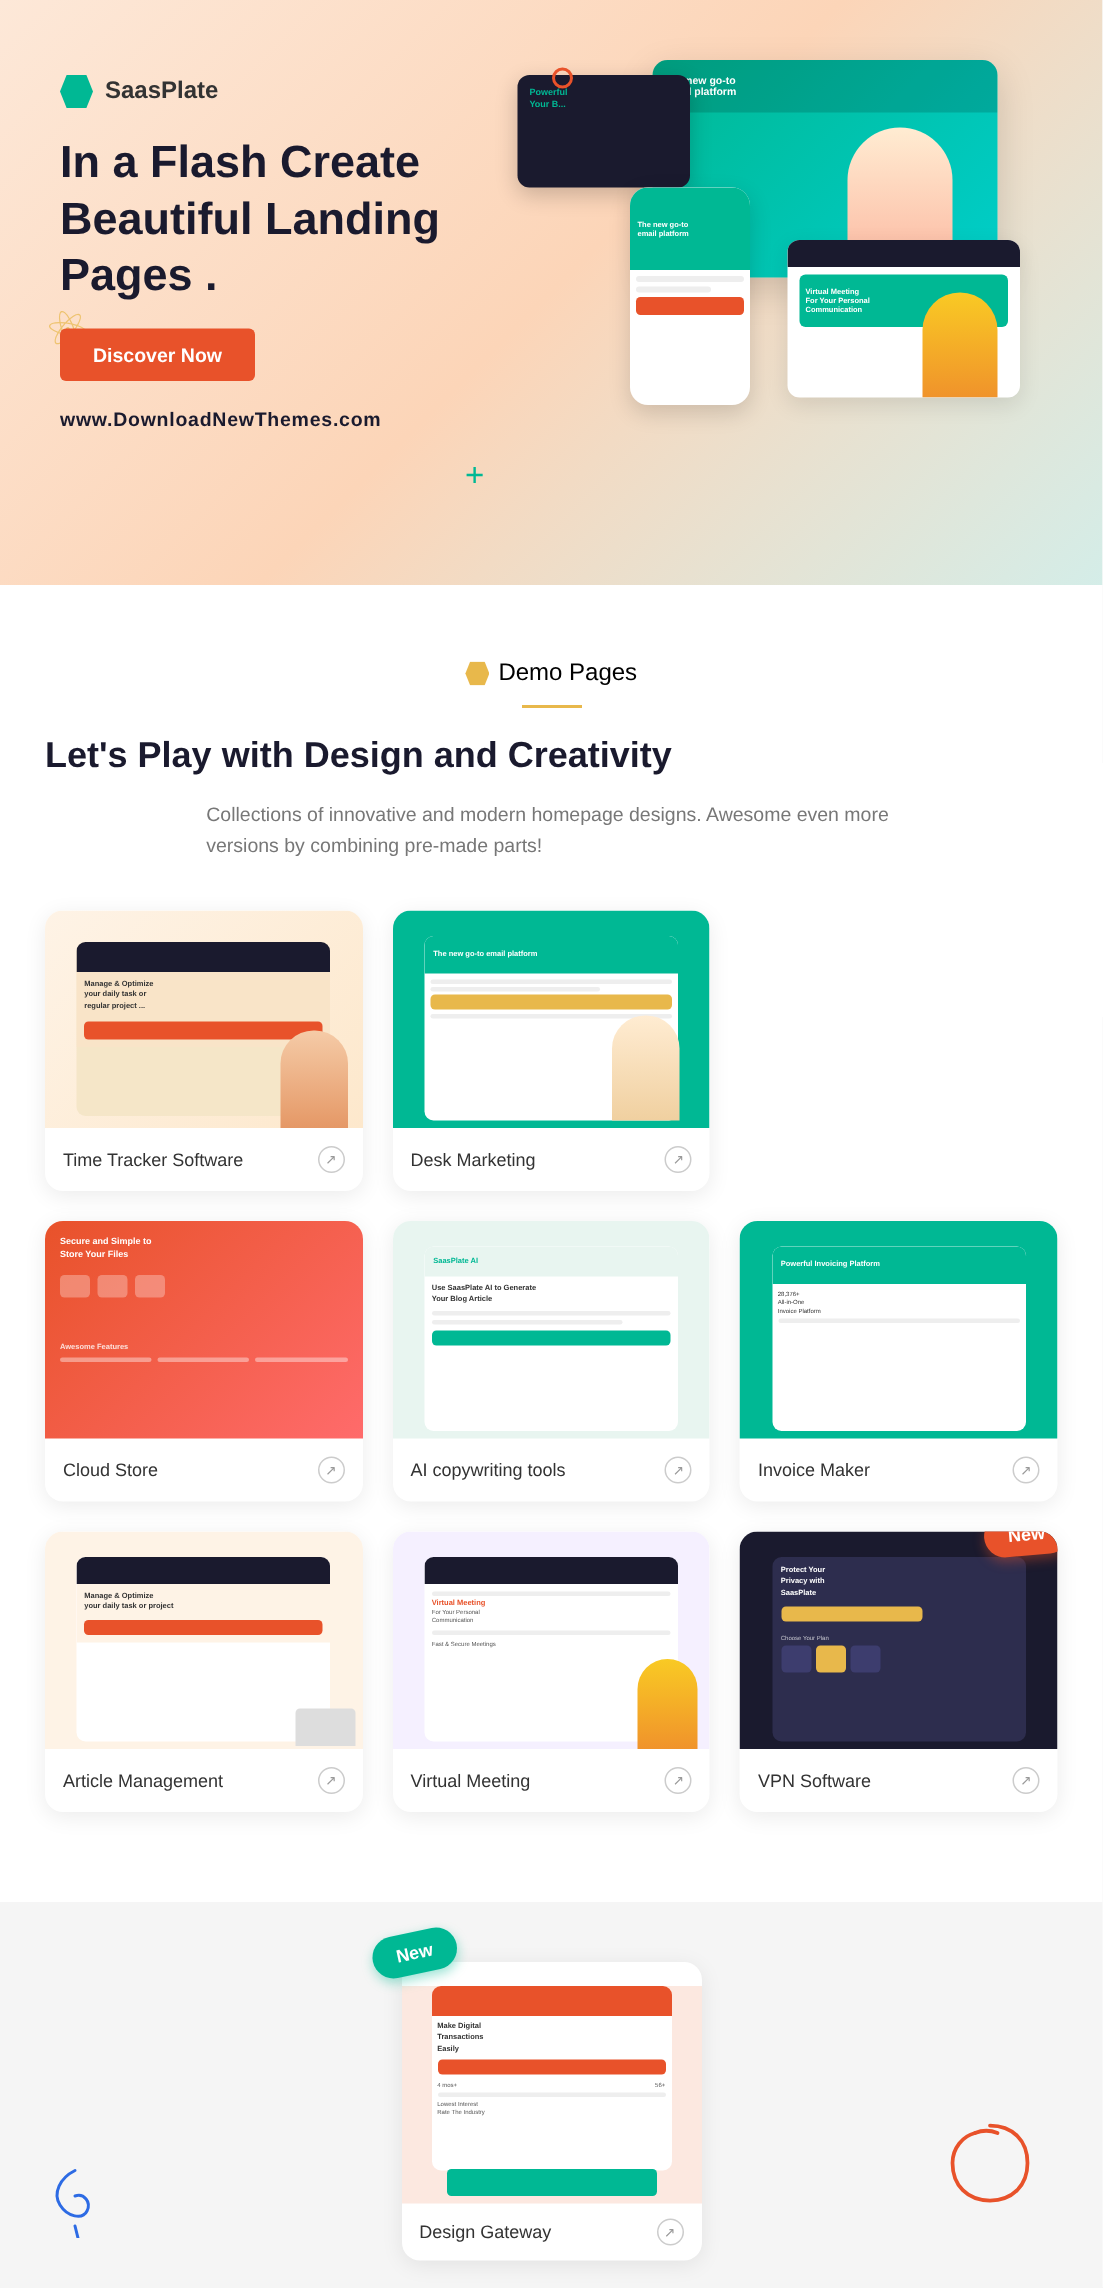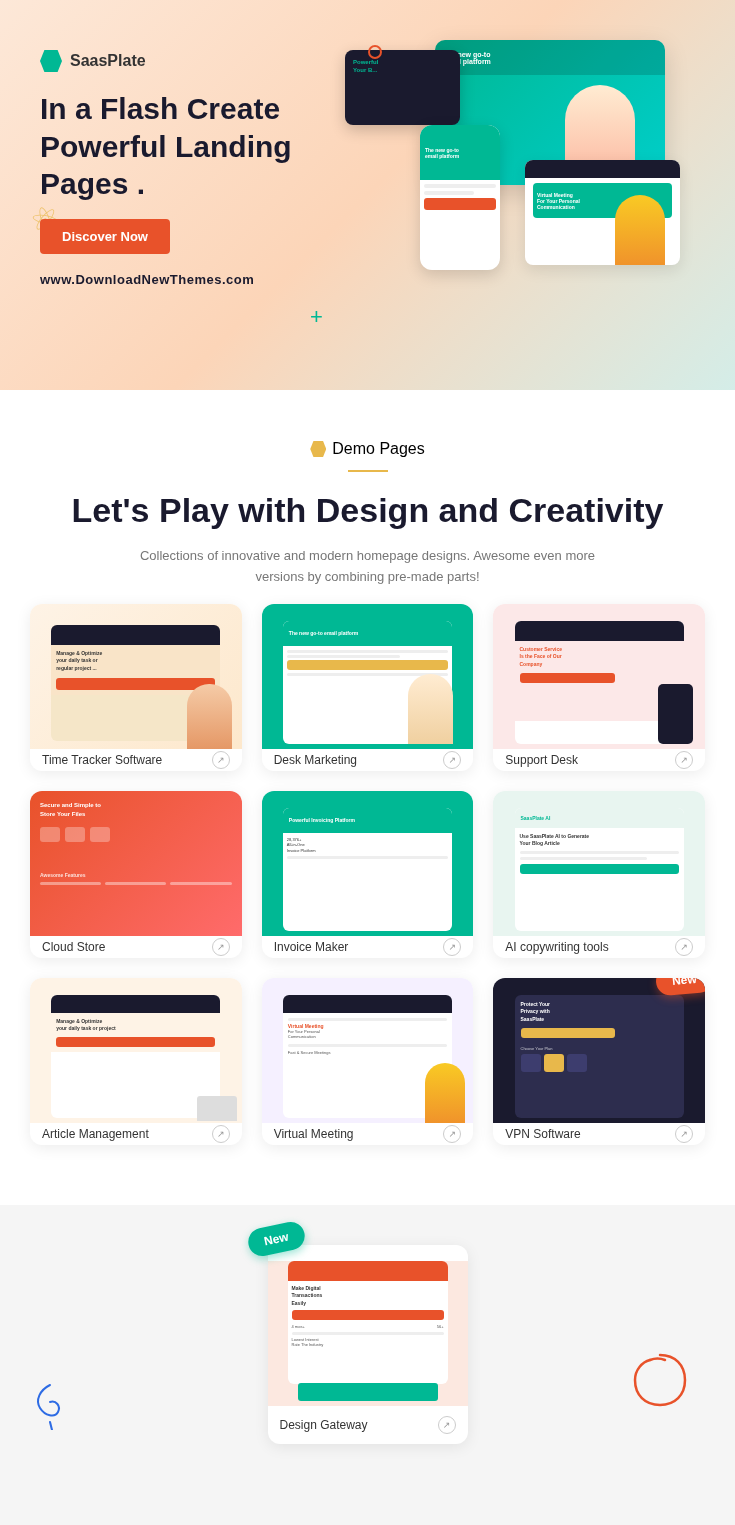--- a/index.html
+++ b/index.html
@@ -30,46 +30,46 @@
       font-size: 13px;
       font-weight: 600;
       cursor: pointer;
       margin-bottom: 18px;
     }
     .hero-url { font-size: 13px; font-weight: 700; color: #1a1a2e; letter-spacing: 0.5px; }
     .hero-right { flex: 1; position: relative; display: flex; align-items: center; justify-content: center; }
 
     
     .demo-section { background: white; padding: 50px 30px 40px; }
-    .demo-header { text-align: center; margin-bottom: 16px; }
+    .demo-header { text-align: left; margin-bottom: 32px; }
     .demo-tag { display: flex; align-items: center; justify-content: center; gap: 6px; margin-bottom: 12px; }
     .demo-tag-icon { width: 16px; height: 16px; background: #e8b84b; clip-path: polygon(20% 0%, 80% 0%, 100% 50%, 80% 100%, 20% 100%, 0% 50%); }
     .demo-tag-line { width: 40px; height: 2px; background: #e8b84b; margin: 6px auto 0; }
-    .demo-title { font-size: 34px; font-weight: 800; color: #1a1a2e; line-height: 1.3; margin-bottom: 14px; }
+    .demo-title { font-size: 24px; font-weight: 800; color: #1a1a2e; line-height: 1.3; margin-bottom: 14px; }
     .demo-desc { font-size: 13px; color: #777; line-height: 1.6; max-width: 460px; margin: 0 auto; }
 
     .demo-card {
       background: white;
       border-radius: 12px;
       box-shadow: 0 3px 15px rgba(0,0,0,0.08);
       overflow: hidden;
       cursor: pointer;
       transition: transform 0.2s;
     }
     .demo-card-thumb {
       width: 100%;
       height: 145px;
       position: relative;
       overflow: hidden;
     }
     .demo-card-footer {
       display: flex;
       align-items: center;
       justify-content: space-between;
-      padding: 2px 12px;
+      padding: 12px 12px;
     }
     .demo-card-label { font-size: 12px; color: #333; font-weight: 500; }
     .demo-card-icon { width: 18px; height: 18px; border-radius: 50%; border: 1.5px solid #ccc; display: flex; align-items: center; justify-content: center; }
     .demo-card-icon::after { content: '↗'; font-size: 9px; color: #999; }
 
     
     .thumb-timetracker { background: linear-gradient(135deg, #fef3e6, #fde8cc); }
     .thumb-timetracker-inner { background: #f5e6c8; width: 80%; height: 80%; margin: 10% auto 0; border-radius: 6px; overflow: hidden; }
     .thumb-timetracker-header { background: #1a1a2e; height: 20px; width: 100%; }
 
@@ -106,21 +106,21 @@
   </style>
 </head>
 <body>
 
 <section class="hero">
   <div class="hero-left">
     <div class="hero-logo">
       <div class="hero-logo-icon"></div>
       <span class="hero-logo-text">SaasPlate</span>
     </div>
-    <h1 class="hero-title">In a Flash Create Powerful Landing Pages .</h1>
+    <h1 class="hero-title">In a Flash Create Beautiful Landing Pages .</h1>
     <button class="hero-btn">Discover Now</button>
     <div class="hero-url">www.DownloadNewThemes.com</div>
   </div>
   <div class="hero-right">
 
     <div style="position:relative; width:350px; height:320px;">
 
       <div style="position:absolute; top:0; right:30px; width:230px; height:145px; background:linear-gradient(135deg,#00b894,#00cec9); border-radius:10px; box-shadow:0 8px 25px rgba(0,0,0,0.15); overflow:hidden; display:flex; align-items:center; justify-content:center;">
         <div style="position:absolute; top:0; left:0; right:0; height:35px; background:rgba(0,0,0,0.15); display:flex; align-items:center; padding:0 8px;">
           <span style="font-size:7px; color:white; font-weight:700;">The new go-to<br>email platform</span>
@@ -206,37 +206,20 @@
         </div>
 
         <div style="position:absolute; bottom:5px; right:20px; width:45px; height:70px; background:linear-gradient(180deg,#ffecd2,#f0d0a0); border-radius:22px 22px 0 0;"></div>
       </div>
       <div class="demo-card-footer">
         <span class="demo-card-label">Desk Marketing</span>
         <div class="demo-card-icon"></div>
       </div>
     </div>
 
-    <div class="demo-card">
-      <div class="demo-card-thumb thumb-support">
-        <div class="thumb-support-inner">
-          <div class="thumb-support-header"></div>
-          <div style="background:#fce8e8; padding:5px; height:80px;">
-            <div style="font-size:5px; color:#e8522a; font-weight:700; line-height:1.5;">Customer Service<br>Is the Face of Our<br>Company</div>
-            <div style="height:10px; background:#e8522a; border-radius:3px; margin-top:5px; width:60%;"></div>
-          </div>
-        </div>
-
-        <div style="position:absolute; bottom:5px; right:12px; width:35px; height:60px; background:#1a1a2e; border-radius:5px;"></div>
-      </div>
-      <div class="demo-card-footer">
-        <span class="demo-card-label">Support Desk</span>
-        <div class="demo-card-icon"></div>
-      </div>
-    </div>
   </div>
 
   <div class="grid-row">
 
     <div class="demo-card">
       <div class="demo-card-thumb thumb-clouddrive">
         <div style="padding:10px;">
           <div style="font-size:6px; color:white; font-weight:700; line-height:1.5;">Secure and Simple to<br>Store Your Files</div>
           <div style="display:flex; gap:5px; margin-top:8px;">
             <div style="width:20px; height:15px; background:rgba(255,255,255,0.3); border-radius:3px;"></div>
@@ -251,53 +234,53 @@
           </div>
         </div>
       </div>
       <div class="demo-card-footer">
         <span class="demo-card-label">Cloud Store</span>
         <div class="demo-card-icon"></div>
       </div>
     </div>
 
     <div class="demo-card">
-      <div class="demo-card-thumb thumb-invoice">
-        <div style="width:80%; height:85%; margin:8% auto 0; background:white; border-radius:6px; overflow:hidden;">
-          <div style="background:#00b894; height:25px; display:flex; align-items:center; padding:0 6px;">
-            <span style="font-size:5px; color:white; font-weight:700;">Powerful Invoicing Platform</span>
-          </div>
-          <div style="padding:4px;">
-            <div style="font-size:4px; color:#333; line-height:1.4;">28,376+<br>All-in-One<br>Invoice Platform</div>
-            <div style="height:3px; background:#eee; border-radius:2px; margin-top:3px;"></div>
-          </div>
-        </div>
-      </div>
-      <div class="demo-card-footer">
-        <span class="demo-card-label">Invoice Maker</span>
-        <div class="demo-card-icon"></div>
-      </div>
-    </div>
-
-    <div class="demo-card">
       <div class="demo-card-thumb thumb-ai">
         <div class="thumb-ai-inner">
           <div class="thumb-ai-header" style="display:flex; align-items:center; padding:0 6px;">
             <span style="font-size:5px; color:#00b894; font-weight:700;">SaasPlate AI</span>
           </div>
           <div style="padding:5px;">
             <div style="font-size:5px; color:#333; font-weight:700; line-height:1.5;">Use SaasPlate AI to Generate<br>Your Blog Article</div>
             <div style="height:3px; background:#eee; border-radius:2px; margin:3px 0;"></div>
             <div style="height:3px; background:#eee; border-radius:2px; margin:3px 0; width:80%;"></div>
             <div style="height:10px; background:#00b894; border-radius:3px; margin-top:4px;"></div>
           </div>
         </div>
       </div>
       <div class="demo-card-footer">
         <span class="demo-card-label">AI copywriting tools</span>
+        <div class="demo-card-icon"></div>
+      </div>
+    </div>
+
+    <div class="demo-card">
+      <div class="demo-card-thumb thumb-invoice">
+        <div style="width:80%; height:85%; margin:8% auto 0; background:white; border-radius:6px; overflow:hidden;">
+          <div style="background:#00b894; height:25px; display:flex; align-items:center; padding:0 6px;">
+            <span style="font-size:5px; color:white; font-weight:700;">Powerful Invoicing Platform</span>
+          </div>
+          <div style="padding:4px;">
+            <div style="font-size:4px; color:#333; line-height:1.4;">28,376+<br>All-in-One<br>Invoice Platform</div>
+            <div style="height:3px; background:#eee; border-radius:2px; margin-top:3px;"></div>
+          </div>
+        </div>
+      </div>
+      <div class="demo-card-footer">
+        <span class="demo-card-label">Invoice Maker</span>
         <div class="demo-card-icon"></div>
       </div>
     </div>
   </div>
 
   <div class="grid-row" style="position:relative;">
 
     <div class="demo-card">
       <div class="demo-card-thumb thumb-project">
         <div style="width:80%; height:85%; margin:8% auto 0; background:white; border-radius:6px; overflow:hidden;">

